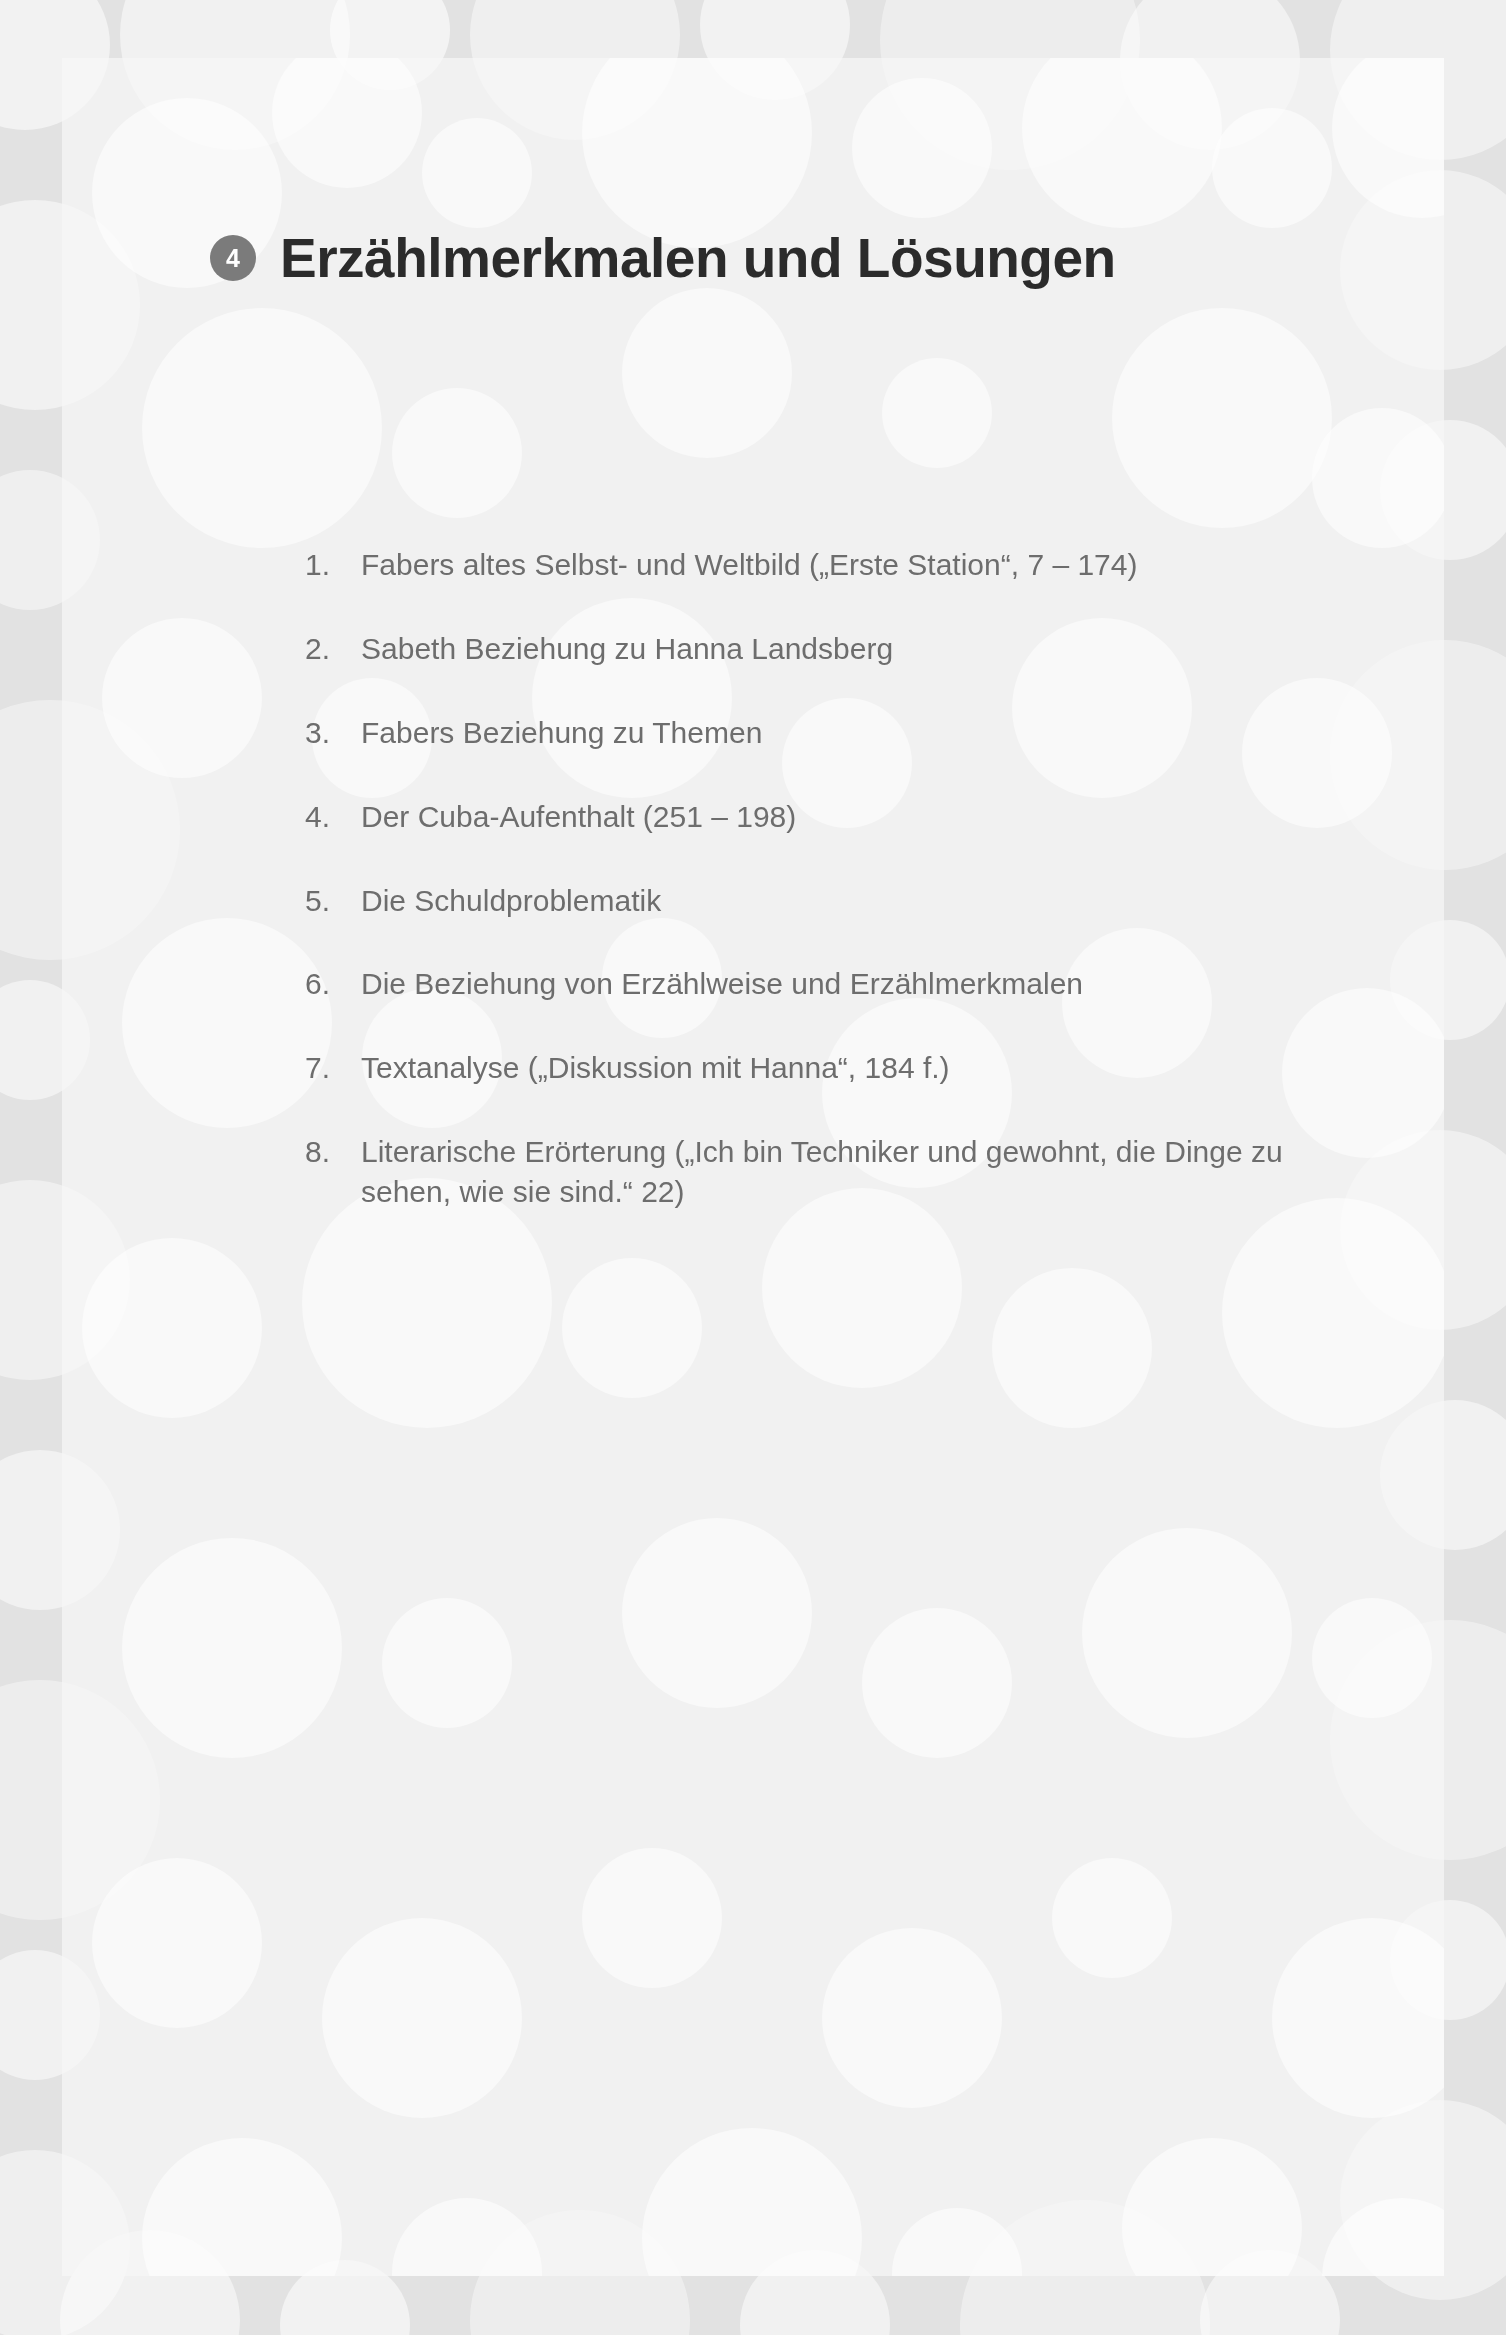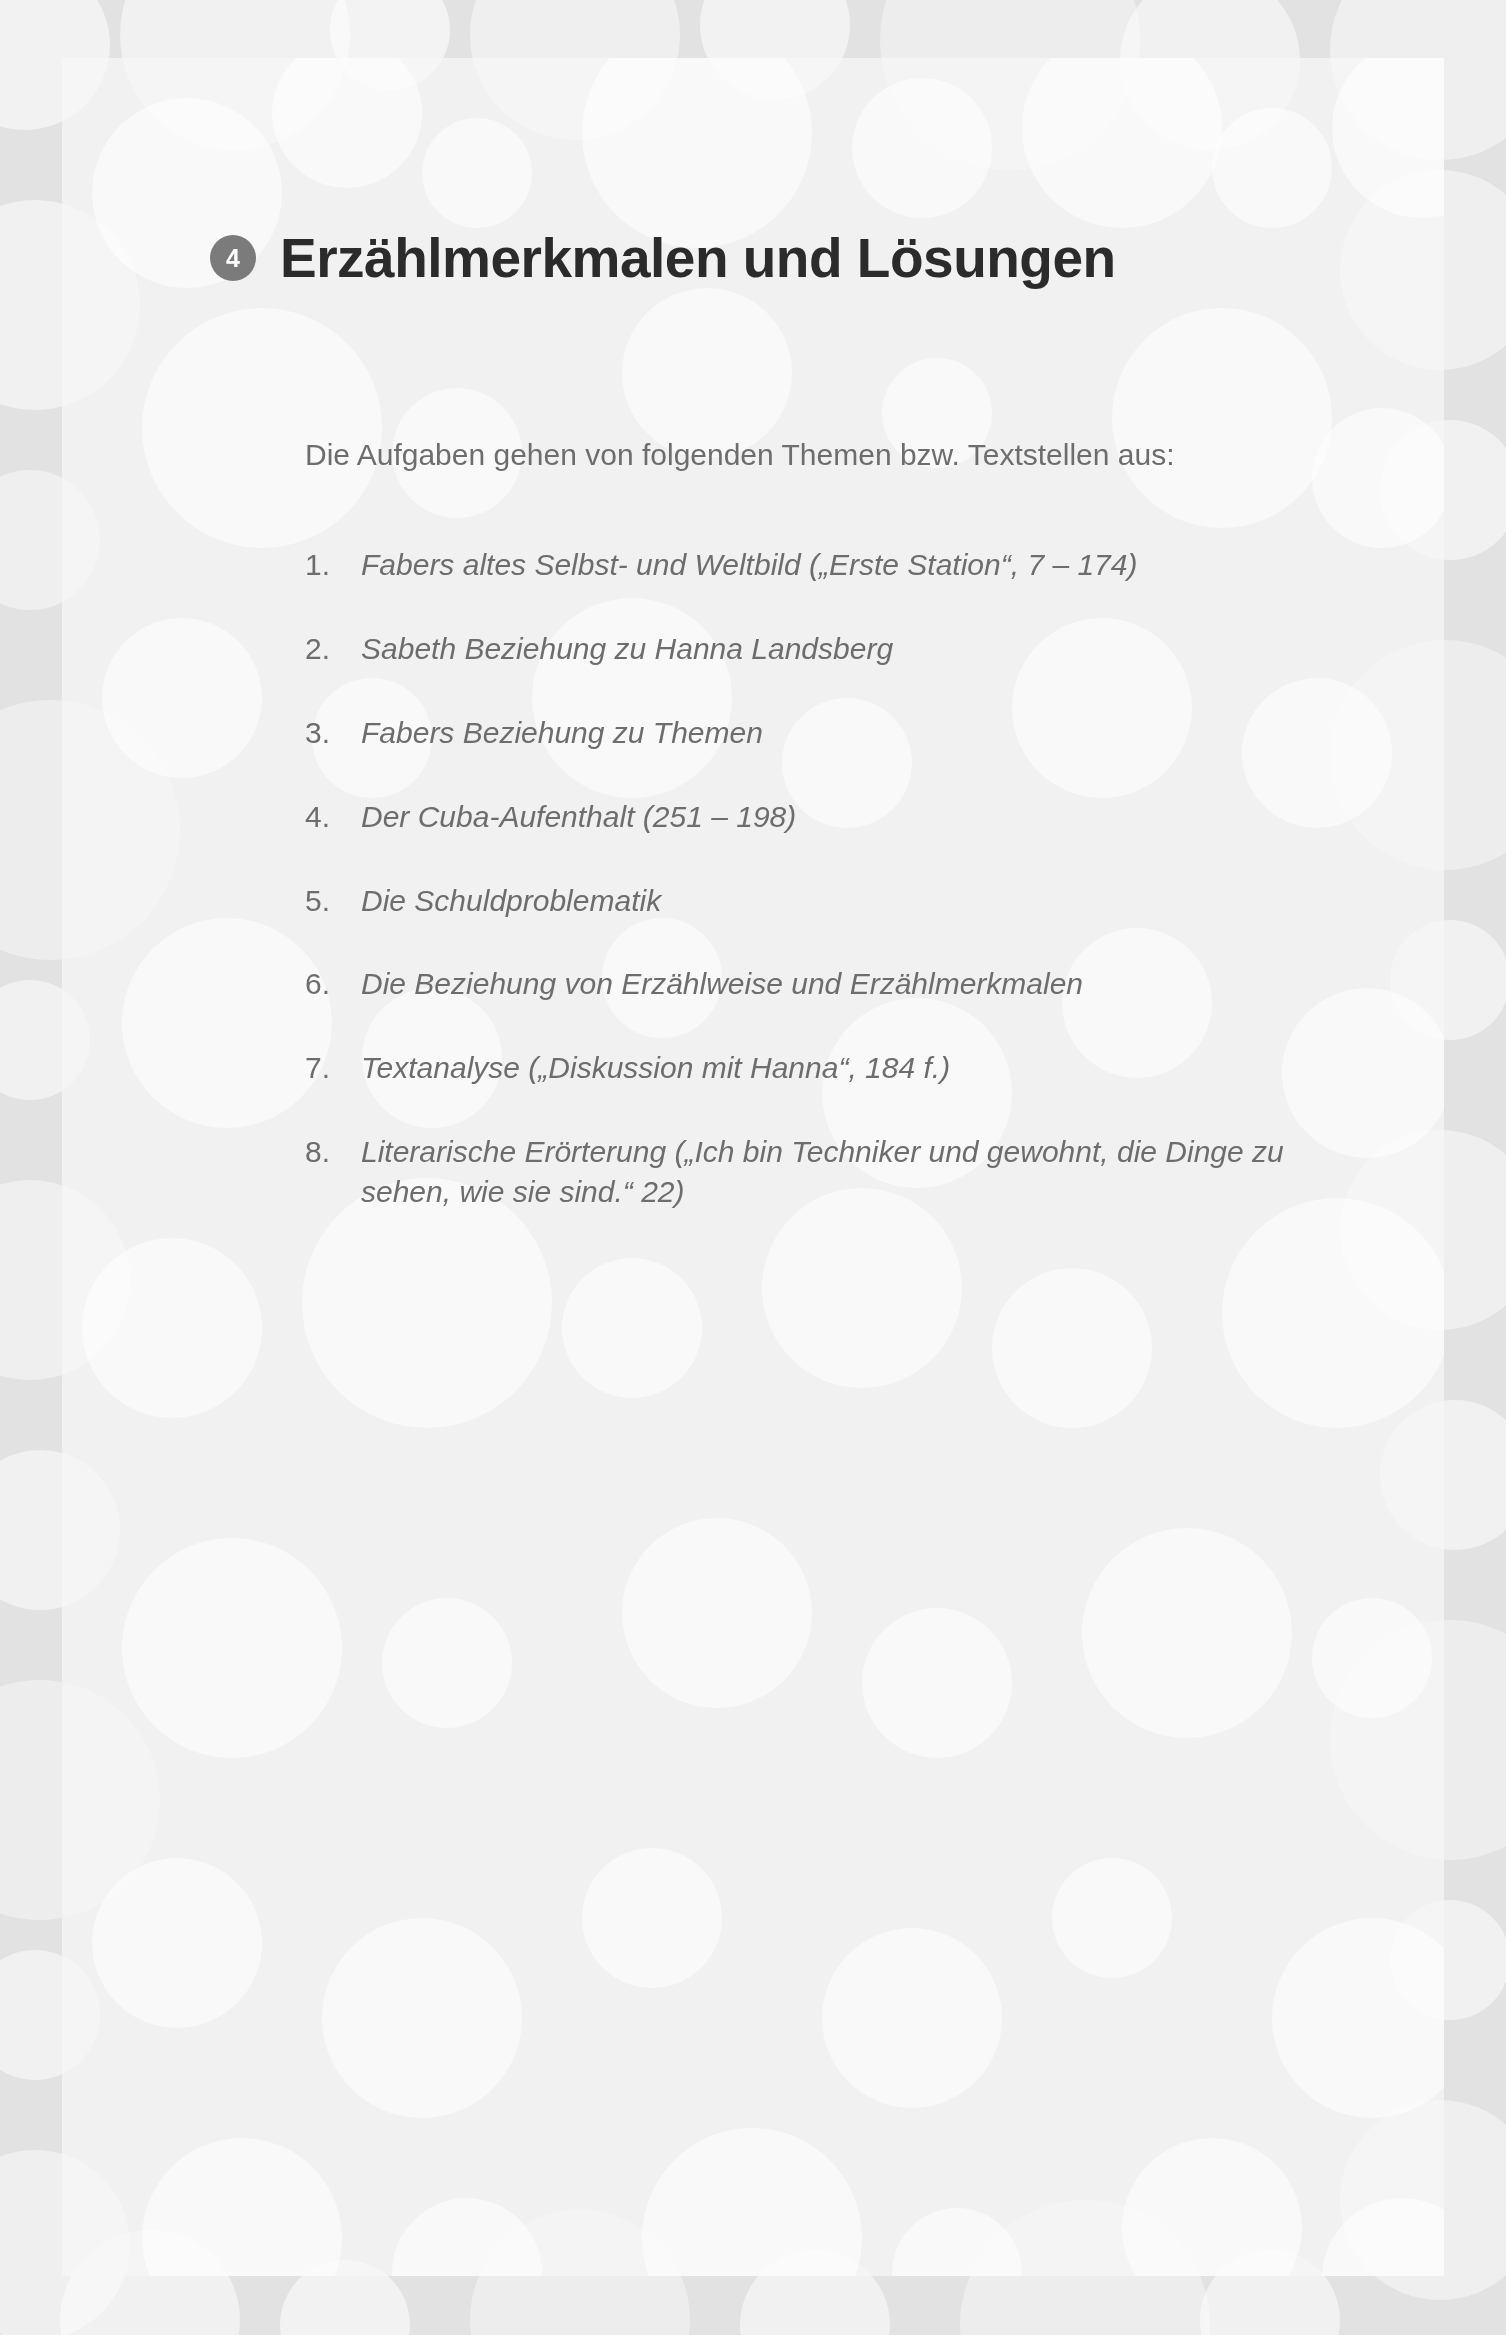--- a/index.html
+++ b/index.html
@@ -107,21 +107,20 @@
     line-height: 1.33;
   }
   .topic-num {
     width: 56px;
     flex: 0 0 56px;
     color: #6d6d6d;
     font-size: 30px;
   }
   .topic-text {
     flex: 1 1 auto;
-    font-style: italic;
   }
 </style>
 </head>
 <body>
 
 <div class="bokeh-layer" id="bokeh-outer">
     <div class="bokeh" style="left: -60px; top: -40px; width: 170px; height: 170px; opacity: 0.55;"></div>
     <div class="bokeh" style="left: 120px; top: -80px; width: 230px; height: 230px; opacity: 0.5;"></div>
     <div class="bokeh" style="left: 330px; top: -30px; width: 120px; height: 120px; opacity: 0.6;"></div>
     <div class="bokeh" style="left: 470px; top: -70px; width: 210px; height: 210px; opacity: 0.45;"></div>
@@ -209,21 +208,20 @@
       <div class="bokeh" style="left: 1260px; top: 2140px; width: 160px; height: 160px; opacity: 0.55;"></div>
     </div>
 
   <div class="content">
 
     <div class="chapter-head">
       <div class="chapter-badge">4</div>
       <div class="chapter-title">Erzählmerkmalen und Lösungen</div>
     </div>
 
-    <div class="intro">Die Aufgaben gehen von folgenden Themen bzw. Textstellen aus:</div>
 
     <ol class="topic-list" id="topic-list">
         <li class="topic-item">
           <span class="topic-num">1.</span>
           <span class="topic-text">Fabers altes Selbst- und Weltbild („Erste Station“, 7 – 174)</span>
         </li>
         <li class="topic-item">
           <span class="topic-num">2.</span>
           <span class="topic-text">Sabeth Beziehung zu Hanna Landsberg</span>
         </li>

